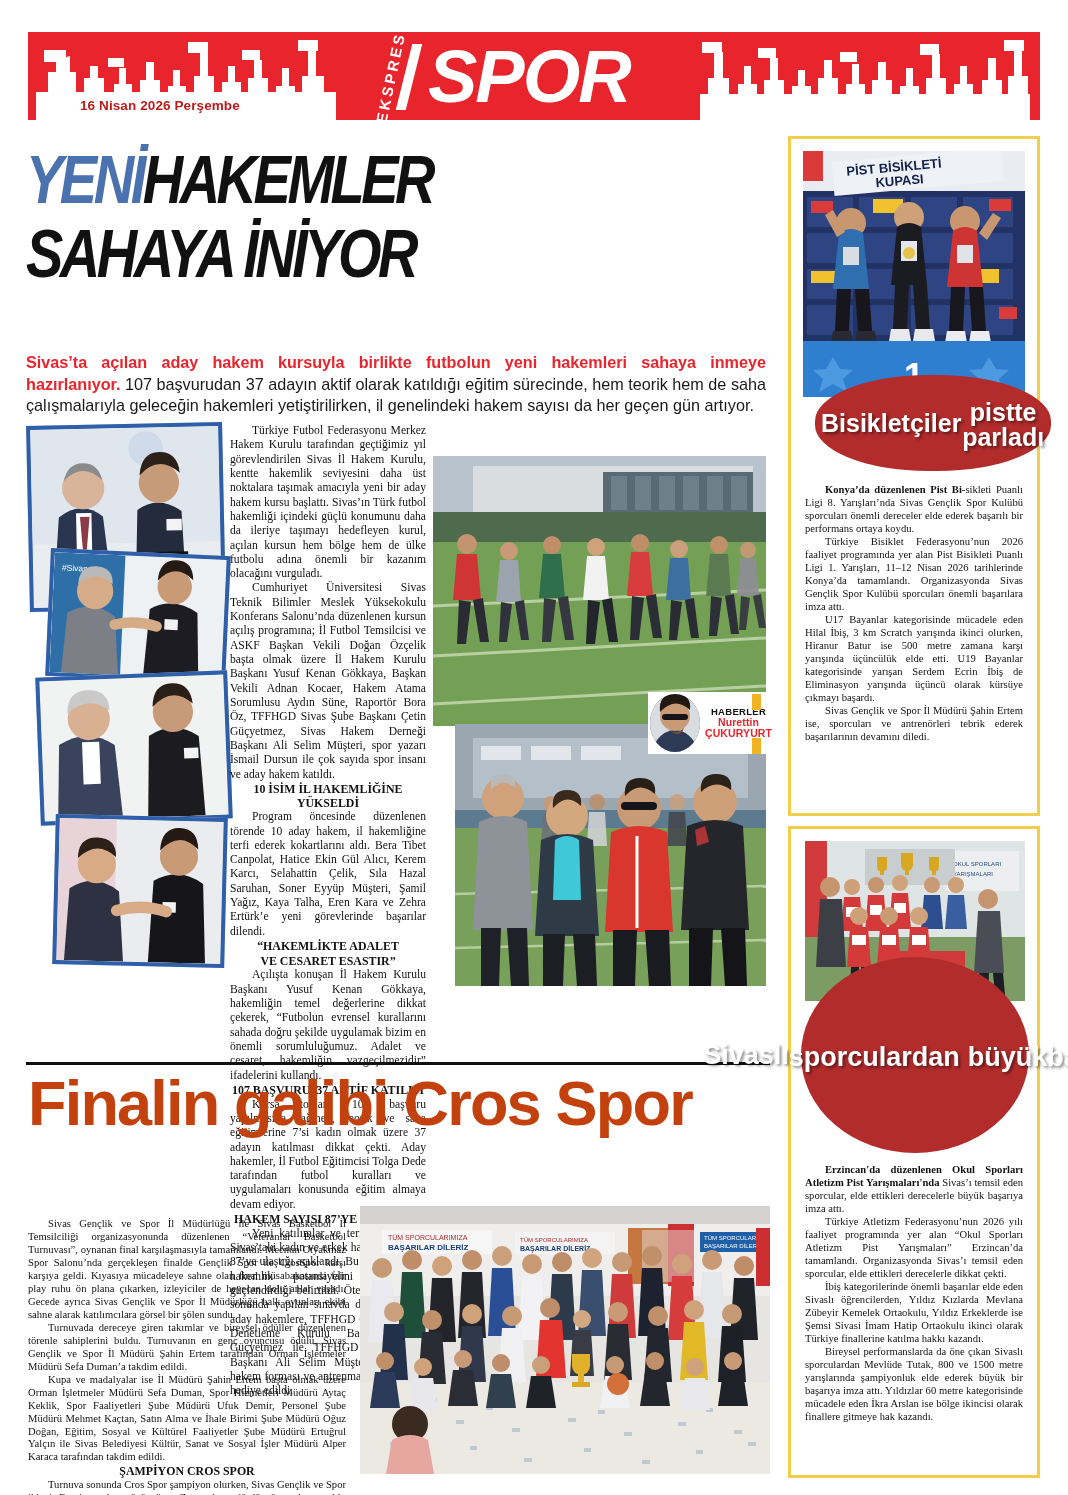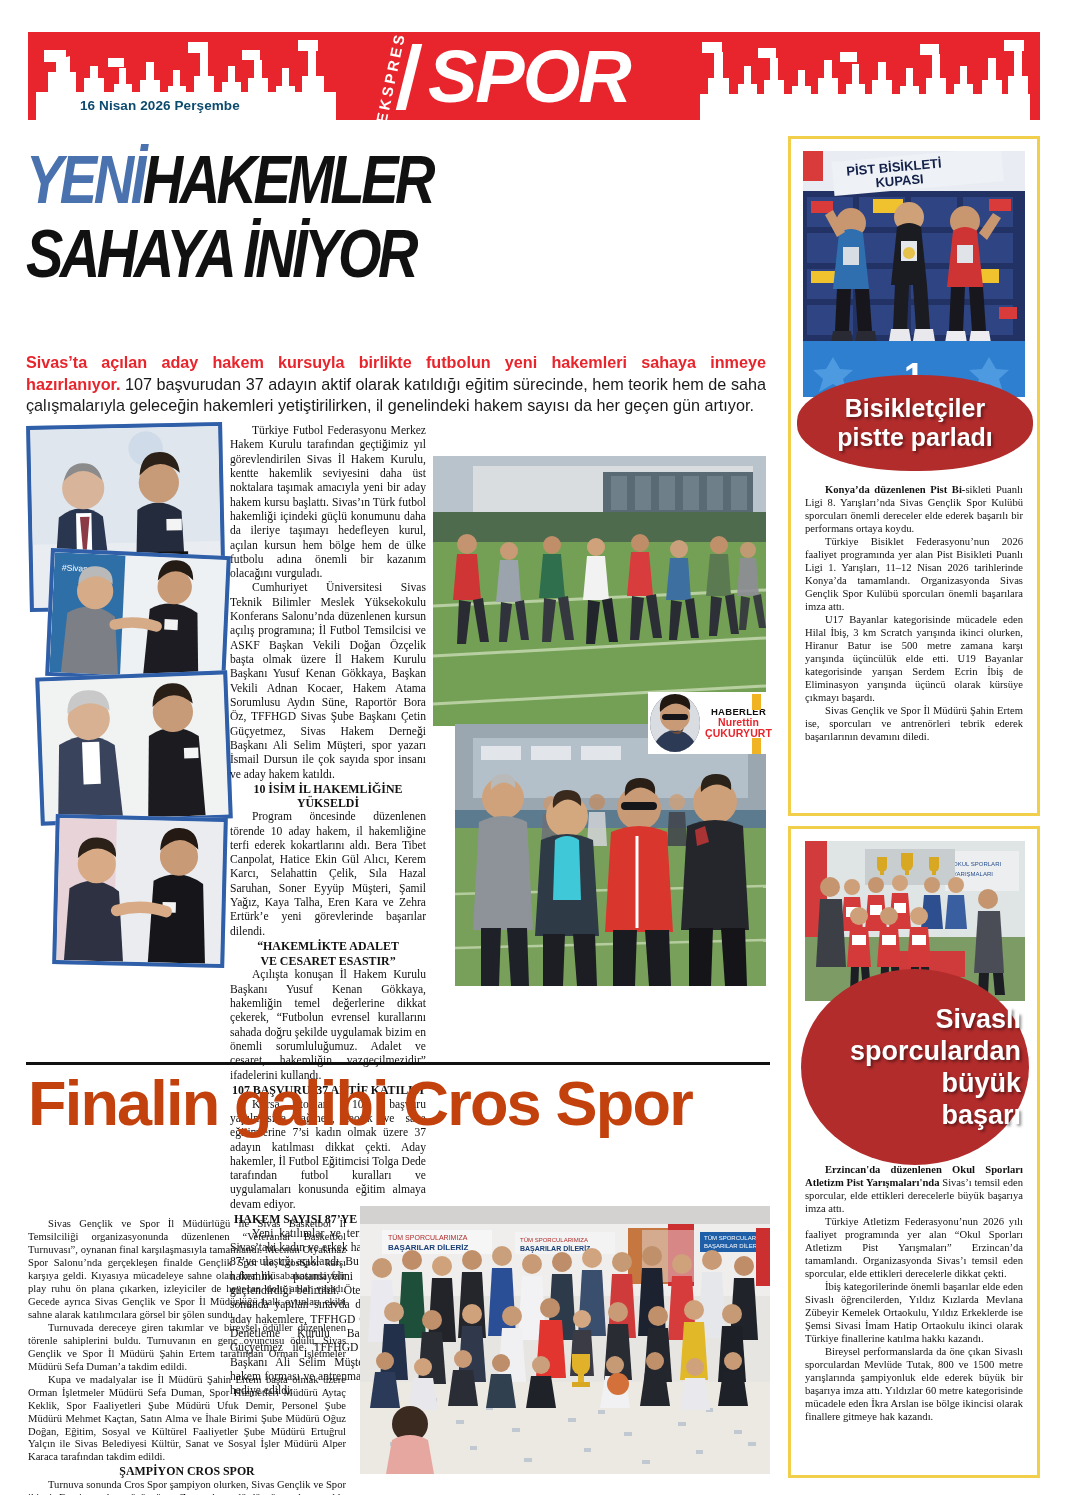--- a/index.html
+++ b/index.html
@@ -16,21 +16,21 @@
     position: absolute; left: 28px; top: 32px; width: 1012px; height: 88px;
     background: #e8252c; overflow: hidden;
   }
   .mast-crowd { position: absolute; top: 0; bottom: 0; overflow: hidden; }
   .mast-crowd.left { left: 8px; width: 300px; }
   .mast-crowd.right { right: 10px; width: 330px; }
   .crowd-svg { width: 100%; height: 100%; display: block; }
   .mast-date {
     position: absolute; left: 80px; top: 98px;
     font-family: "Liberation Sans", sans-serif;
-    font-size: 13.5px; font-weight: 700; color: #0c4a6e;
+    font-size: 13.5px; font-weight: 700; color: #b91c1c;
     letter-spacing: .1px; z-index: 5;
   }
   .mast-date-bg {
     position: absolute; left: 72px; top: 94px; width: 190px; height: 22px;
     background: #ffffff; z-index: 4;
   }
   .mast-logo {
     position: absolute; left: 355px; top: 4px; width: 330px; height: 82px;
     display: flex; align-items: center;
   }
@@ -750,21 +750,21 @@
 
         <rect x="0" y="190" width="222" height="56" fill="#2e7fd0"></rect>
         <g fill="#4d9ae0">
           <path d="M30 206 l7 12 l13 1 l-10 9 l4 13 l-14 -8 l-14 8 l4 -13 l-10 -9 l13 -1 Z"></path>
           <path d="M186 206 l7 12 l13 1 l-10 9 l4 13 l-14 -8 l-14 8 l4 -13 l-10 -9 l13 -1 Z"></path>
         </g>
         <text x="111" y="238" font-size="36" font-weight="bold" fill="#ffffff" font-family="sans-serif" text-anchor="middle">1</text>
       </svg>
     </div>
 
-    <div class="bubble" style="left:6px; top:236px; width:236px; height:96px; border-radius:48%; font-size:25px; flex-direction:column; padding:0 6px;">
+    <div class="bubble" style="left:24px; top:236px; width:236px; height:96px; border-radius:48%; font-size:25px; padding:0 6px;">
       <span>Bisikletçiler</span>
       <span style="margin-top:4px;">pistte parladı</span>
     </div>
 
     <div class="sb-body" style="left:14px; top:344px; width:218px;">
       <p><span class="lede-b">Konya’da düzenlenen Pist Bi-</span><span>sikleti Puanlı Ligi 8. Yarışları’nda Sivas Gençlik Spor Kulübü sporcuları önemli dereceler elde ederek başarılı bir performans ortaya koydu.</span></p>
       <p>Türkiye Bisiklet Federasyonu’nun 2026 faaliyet programında yer alan Pist Bisikleti Puanlı Ligi 1. Yarışları, 11–12 Nisan 2026 tarihlerinde Konya’da tamamlandı. Organizasyonda Sivas Gençlik Spor Kulübü sporcuları önemli başarılara imza attı.</p>
       <p>U17 Bayanlar kategorisinde mücadele eden Hilal İbiş, 3 km Scratch yarışında ikinci olurken, Hiranur Batur ise 500 metre zamana karşı yarışında üçüncülük elde etti. U19 Bayanlar kategorisinde yarışan Serdem Ecrin İbiş de Eliminasyon yarışında üçüncü olarak kürsüye çıkmayı başardı.</p>
       <p>Sivas Gençlik ve Spor İl Müdürü Şahin Ertem ise, sporcuları ve antrenörleri tebrik ederek başarılarının devamını diledi.</p>
     </div>
@@ -848,21 +848,21 @@
           <g transform="translate(172,48)">
               <circle cx="11" cy="10" r="10" fill="#c59570"></circle>
               <path d="M1 22 h22 l4 62 h-30 Z" fill="#4a4d56"></path>
               <path d="M2 84 h10 l-1 22 h-10 Z" fill="#1c1e24"></path>
               <path d="M16 84 h10 l2 22 h-10 Z" fill="#1c1e24"></path>
             </g>
         </g>
       </svg>
     </div>
 
-    <div class="bubble" style="left:10px; top:140px; width:228px; height:196px; border-radius:50%; font-size:27px; flex-direction:column; padding:0 8px;align-items:flex-end;">
+    <div class="bubble" style="left:10px; top:128px; width:228px; height:196px; border-radius:50%; font-size:27px; padding:0 8px;">
       <span>Sivaslı</span>
       <span style="margin-top:5px;">sporculardan</span>
       <span style="margin-top:5px;margin-left:8px;">büyük</span>
       <span style="margin-top:5px;">başarı</span>
     </div>
 
     <div class="sb-body" style="left:14px; top:334px; width:218px;">
       <p><span class="lede-b">Erzincan'da düzenlenen Okul Sporları Atletizm Pist Yarışmaları'nda</span><span> Sivas’ı temsil eden sporcular, elde ettikleri derecelerle büyük başarıya imza attı.</span></p>
       <p>Türkiye Atletizm Federasyonu’nun 2026 yılı faaliyet programında yer alan “Okul Sporları Atletizm Pist Yarışmaları” Erzincan’da tamamlandı. Organizasyonda Sivas’ı temsil eden sporcular, elde ettikleri derecelerle dikkat çekti.</p>
       <p>İbiş kategorilerinde önemli başarılar elde eden Sivaslı öğrencilerden, Yıldız Kızlarda Mevlana Zübeyir Kemelek Ortaokulu, Yıldız Erkeklerde ise Şemsi Sivasi İmam Hatip Ortaokulu ikinci olarak Türkiye finallerine katılma hakkı kazandı.</p>

